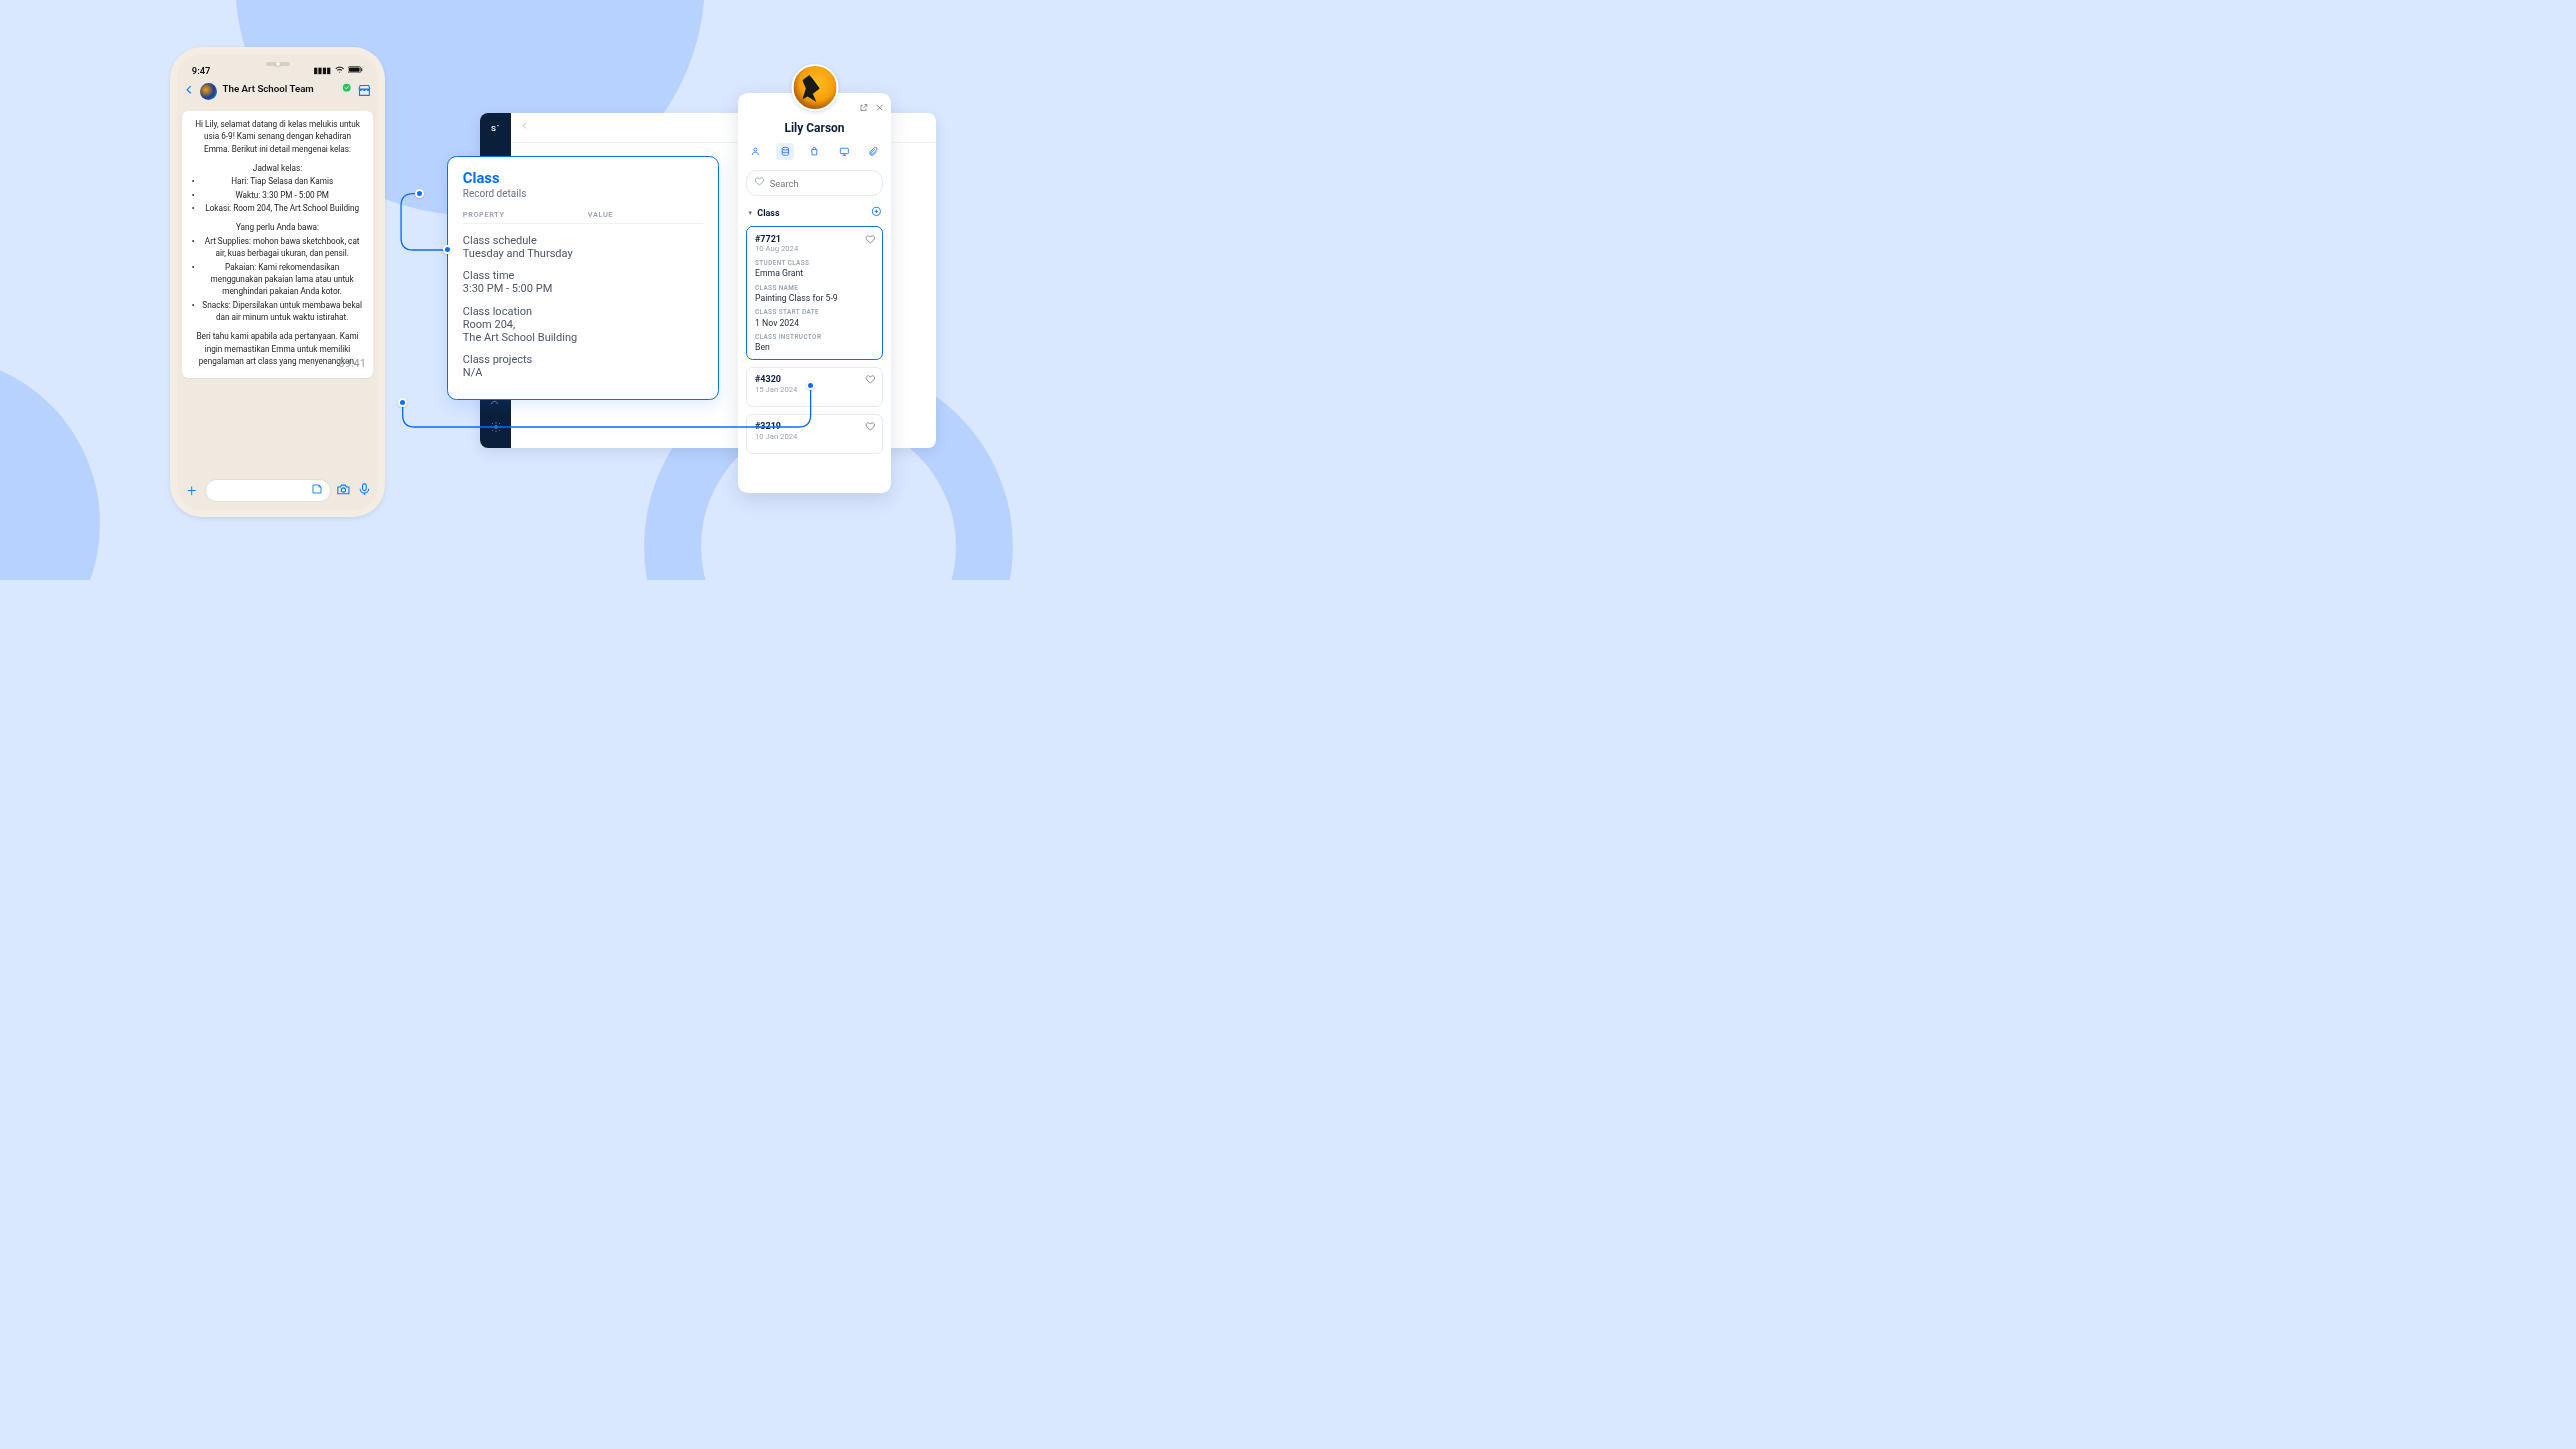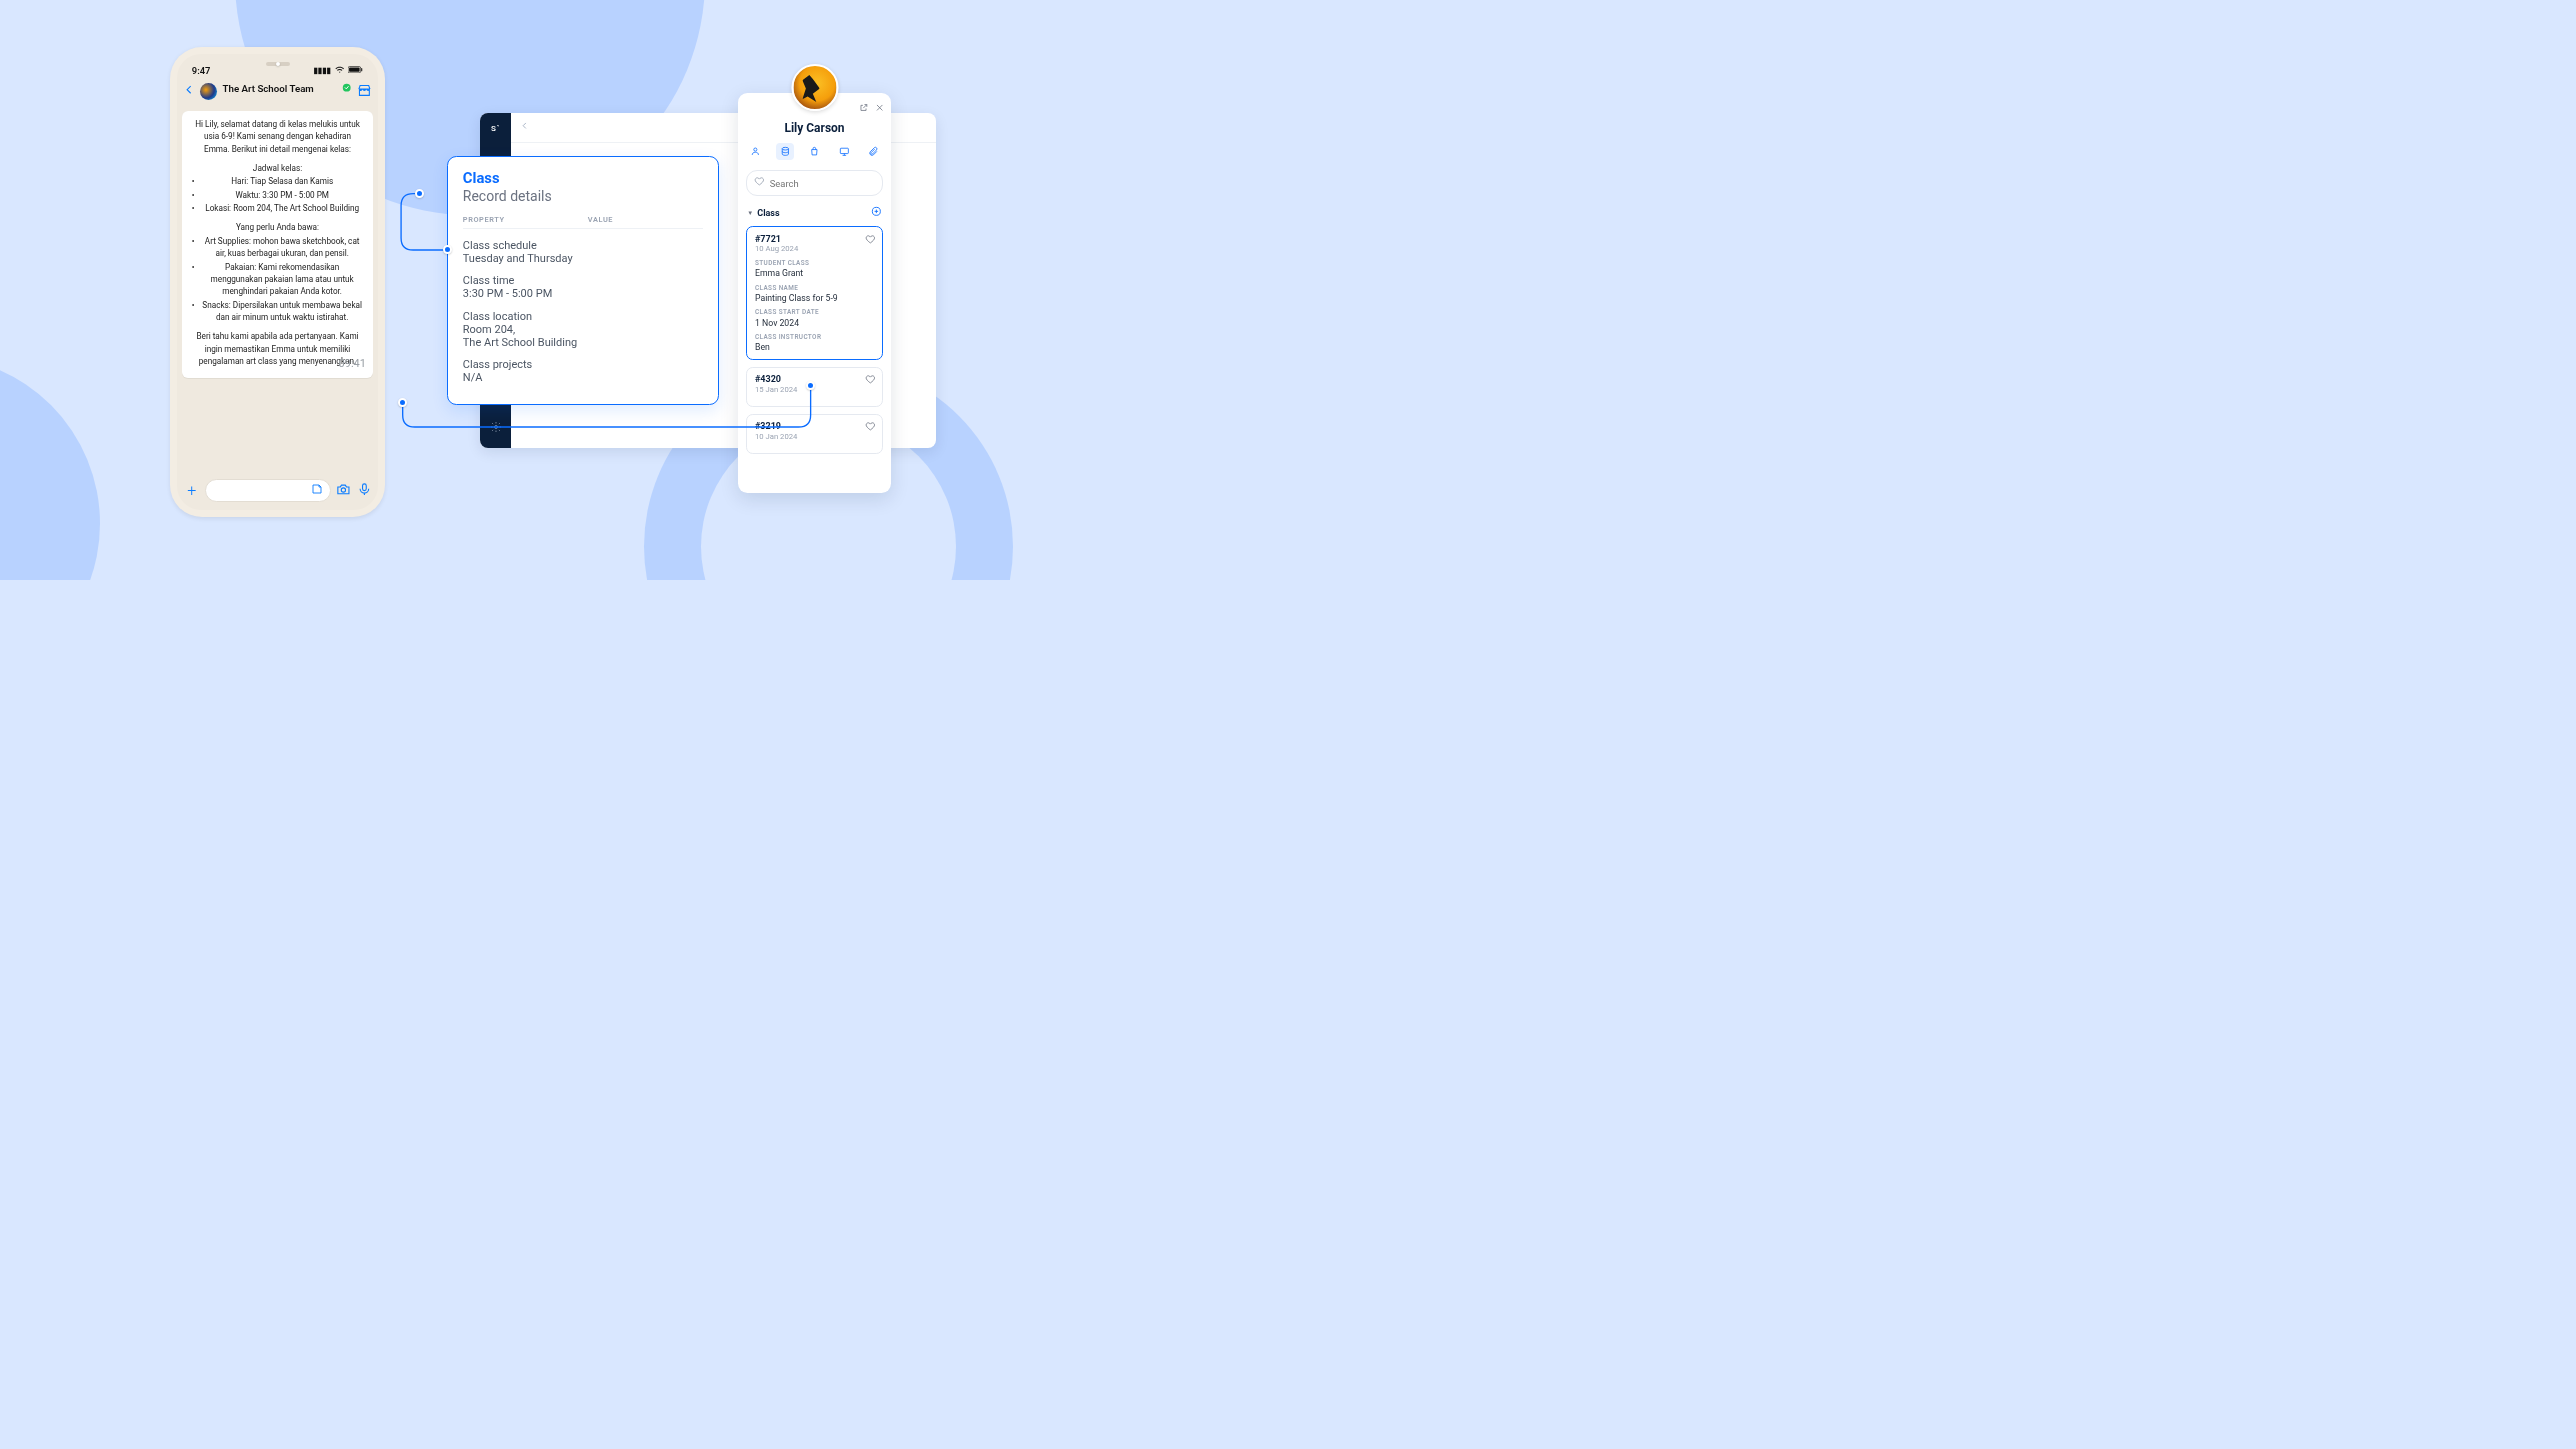--- a/index.html
+++ b/index.html
@@ -43,21 +43,21 @@
 .mid-wrap { position:absolute; left:480px; top:113px; width:456px; height:335px; background:#fff; border-radius:8px; box-shadow: 0 4px 13.4px rgba(11,31,59,.1); overflow:hidden;}
 .mid-sidebar { position:absolute; left:0; top:0; bottom:0; width:31px; background:#0b1f3b; display:flex; flex-direction:column; align-items:center; padding-top:10.7px;}
 .mid-sidebar .logo { color:#fff; font-size:8px; font-weight:600; letter-spacing:0.7px;}
 .mid-sidebar .spacer { flex:1;}
 .mid-sidebar svg { width:12px; height:12px; stroke:#7a8aa0; fill:none; stroke-width:1.8; margin-bottom:12px;}
 .mid-topbar { position:absolute; left:31px; right:0; top:0; height:29.5px; border-bottom:0.7px solid #eef1f5; display:flex; align-items:center; padding:0 9.4px;}
 .mid-topbar svg { width:9.4px; height:9.4px; stroke:#94a3b8; fill:none; stroke-width:2;}
 
 .record-card { position:absolute; left:447px; top:156px; width:272px; background:#fff; border:1.3px solid #0a6cff; border-radius:9.4px; padding: 12px 14.8px 14.8px; box-shadow: 0 5.4px 16px rgba(10,108,255,.12);}
 .record-card h2 { color:#0a6cff; font-size:14.8px; font-weight:700; margin-bottom:1.3px;}
-.record-card .sub { color:#6b7280; font-size:14px; margin-bottom:10.7px;}
+.record-card .sub { color:#6b7280; font-size:10px; margin-bottom:10.7px;}
 .record-card .hdr-row { display:flex; font-size:7.4px; letter-spacing:.08em; color:#9aa3b2; font-weight:600; padding-bottom:4px; border-bottom:0.7px solid #eef1f5; margin-bottom:5.4px;}
 .record-card .hdr-row .c1 { width:52%;}
 .record-card .row { display:flex; font-size:11px; color:#4b5563; padding: 4.7px 0; flex-direction: column;}
 .record-card .row .c1 { width:52%;}
 .record-card .row .c2 { color:#4b5563;}
 
 
 .right-panel { position:absolute; left:738px; top:93px; width:153px; height:400px; background:#fff; border-radius:9.4px; box-shadow: 0 5.4px 19px rgba(11,31,59,.12); padding: 10.7px 8px;}
 .right-avatar { position:absolute; top:-29.5px; left:50%; transform:translateX(-50%); width:47px; height:47px; border-radius:50%; background: radial-gradient(circle at 55% 40%, #fbbf24 0%, #f59e0b 50%, #7c2d12 90%); border:2px solid #fff; box-shadow:0 1.3px 4px rgba(0,0,0,.15);}
 .right-avatar::after { content:""; position:absolute; left:9.4px; top:9.4px; width:17.4px; height:27px; background:#1a1a1a; clip-path: polygon(40% 0, 60% 15%, 100% 50%, 60% 70%, 80% 100%, 30% 80%, 0 90%, 20% 50%, 0 20%);}

